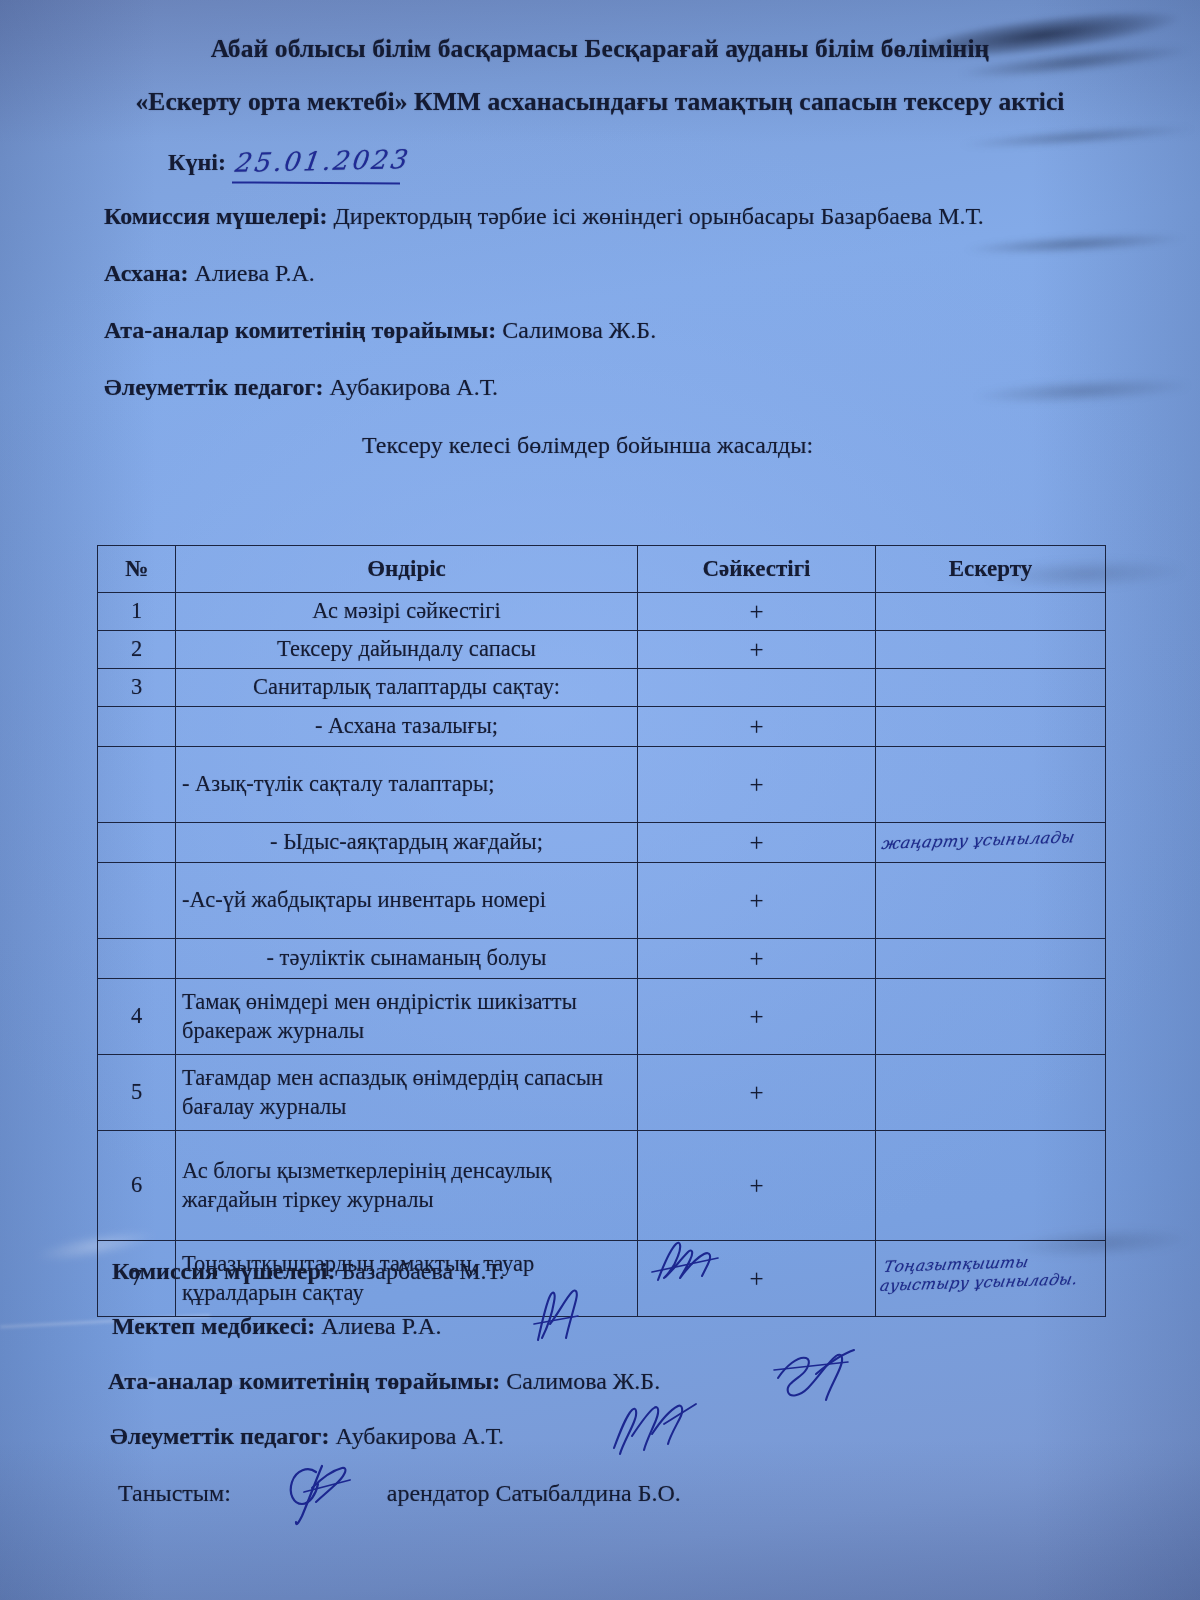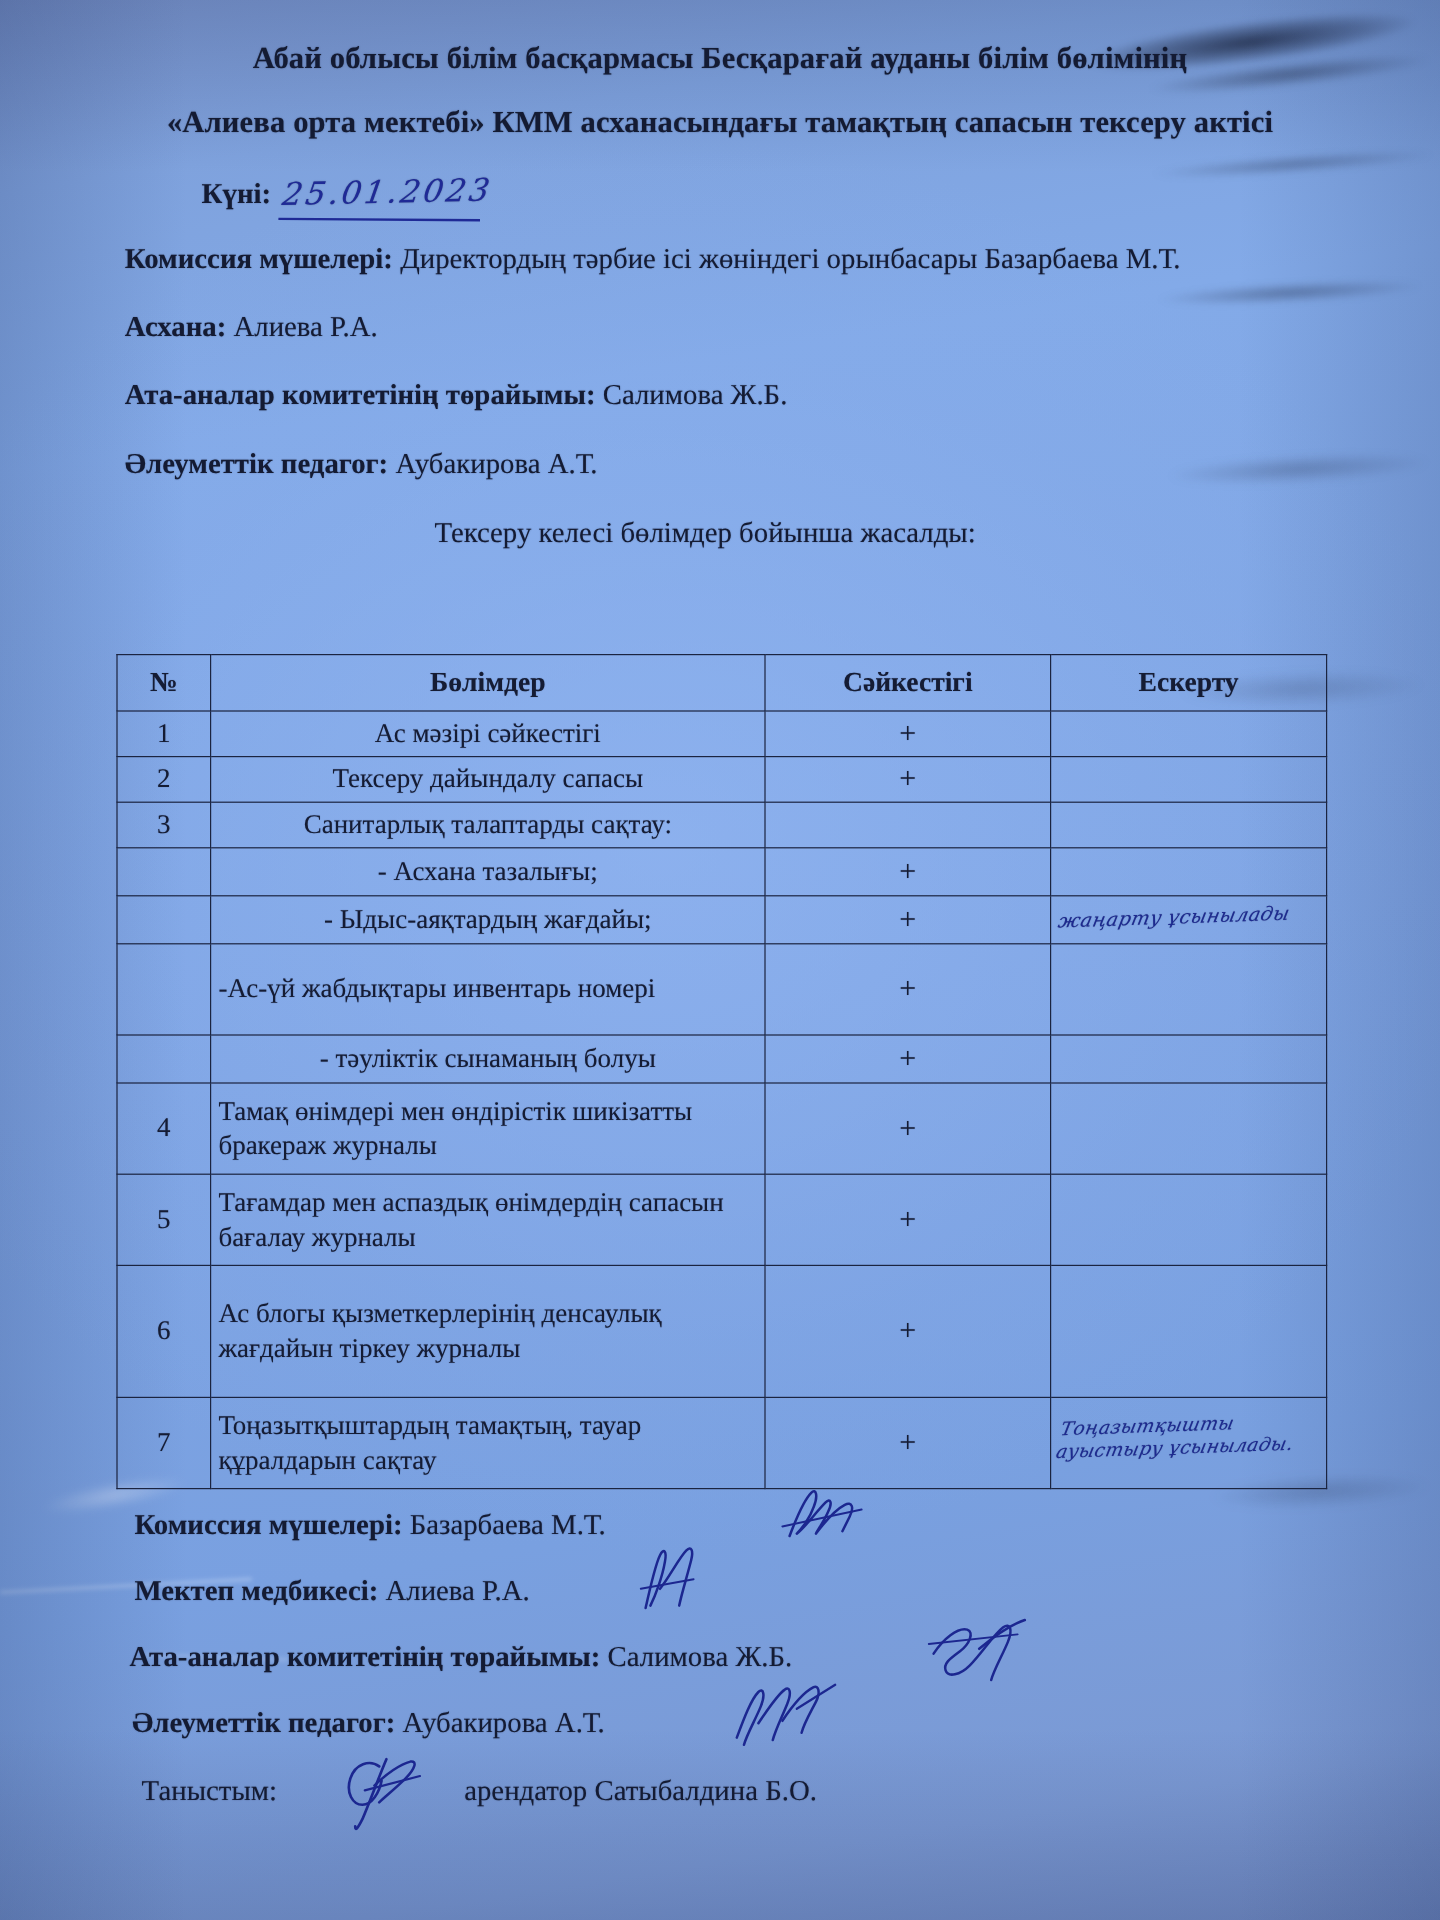--- a/index.html
+++ b/index.html
@@ -209,21 +209,21 @@
 <div class="smudge s6"></div>
 <div class="smudge s7"></div>
 <div class="smudge s8"></div>
 <div class="crease c1"></div>
 <div class="crease c2"></div>
 <div id="vignette"></div>
 
 <div id="content">
 
   <div class="title-line" id="title1">Абай облысы білім басқармасы Бесқарағай ауданы білім бөлімінің</div>
-  <div class="title-line" id="title2">«Алиева орта мектебі» КММ асханасындағы тамақтың сапасын тексеру актісі</div>
+  <div class="title-line" id="title2">«Ескерту орта мектебі» КММ асханасындағы тамақтың сапасын тексеру актісі</div>
 
   <div class="label-line" id="row-date">
     <span class="lbl">Күні:</span>
     <span class="hand" id="date-value">25.01.2023</span>
   </div>
   <div id="date-underline"></div>
 
   <div class="label-line" id="row-comm">
     <span class="lbl">Комиссия мүшелері:</span>
     <span class="val">Директордың тәрбие ісі жөніндегі орынбасары Базарбаева М.Т.</span>
@@ -249,21 +249,21 @@
   <table id="doc-table">
     <colgroup>
       <col class="col-num">
         <col class="col-sec">
         <col class="col-conf">
         <col class="col-note">
     </colgroup>
     <thead>
       <tr>
         <th class="col-num">№</th>
-        <th class="col-sec">Бөлімдер</th>
+        <th class="col-sec">Өндіріс</th>
         <th class="col-conf">Сәйкестігі</th>
         <th class="col-note">Ескерту</th>
       </tr>
     </thead>
     <tbody>
       <tr style="height:38px">
         <td class="num">1</td>
         <td class="sec center">Ас мәзірі сәйкестігі</td>
         <td class="conf">+</td>
         <td class="note"><span class="note-hand"></span></td>
@@ -276,20 +276,26 @@
       </tr>
       <tr style="height:38px">
         <td class="num">3</td>
         <td class="sec center">Санитарлық талаптарды сақтау:</td>
         <td class="conf"></td>
         <td class="note"><span class="note-hand"></span></td>
       </tr>
       <tr style="height:40px">
         <td class="num"></td>
         <td class="sec center">-      Асхана тазалығы;</td>
+        <td class="conf">+</td>
+        <td class="note"><span class="note-hand"></span></td>
+      </tr>
+      <tr style="height:76px">
+        <td class="num"></td>
+        <td class="sec indent">-      Азық-түлік сақталу талаптары;</td>
         <td class="conf">+</td>
         <td class="note"><span class="note-hand"></span></td>
       </tr>
       <tr style="height:40px">
         <td class="num"></td>
         <td class="sec center">-      Ыдыс-аяқтардың жағдайы;</td>
         <td class="conf">+</td>
         <td class="note"><span class="note-hand">жаңарту ұсынылады</span></td>
       </tr>
       <tr style="height:76px">

